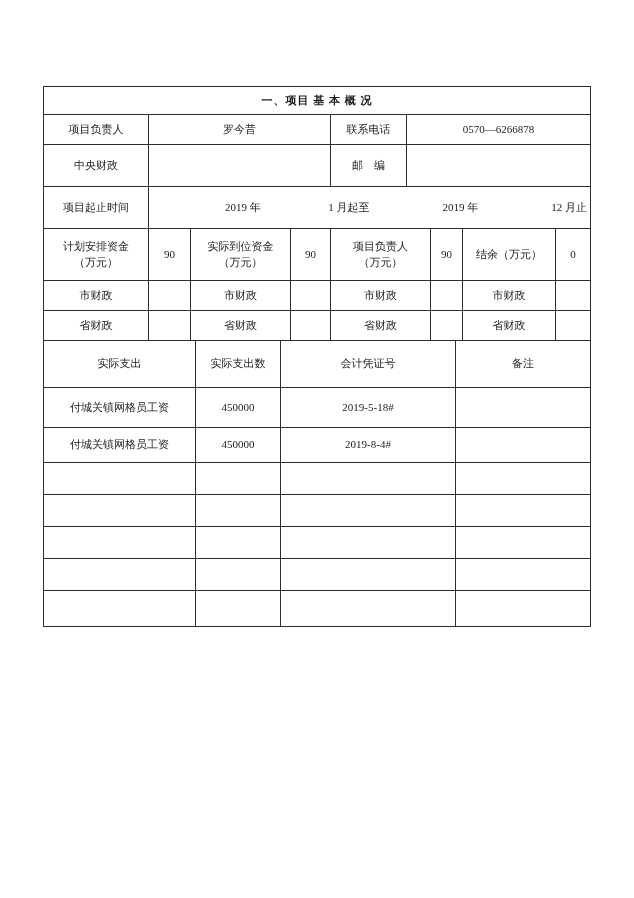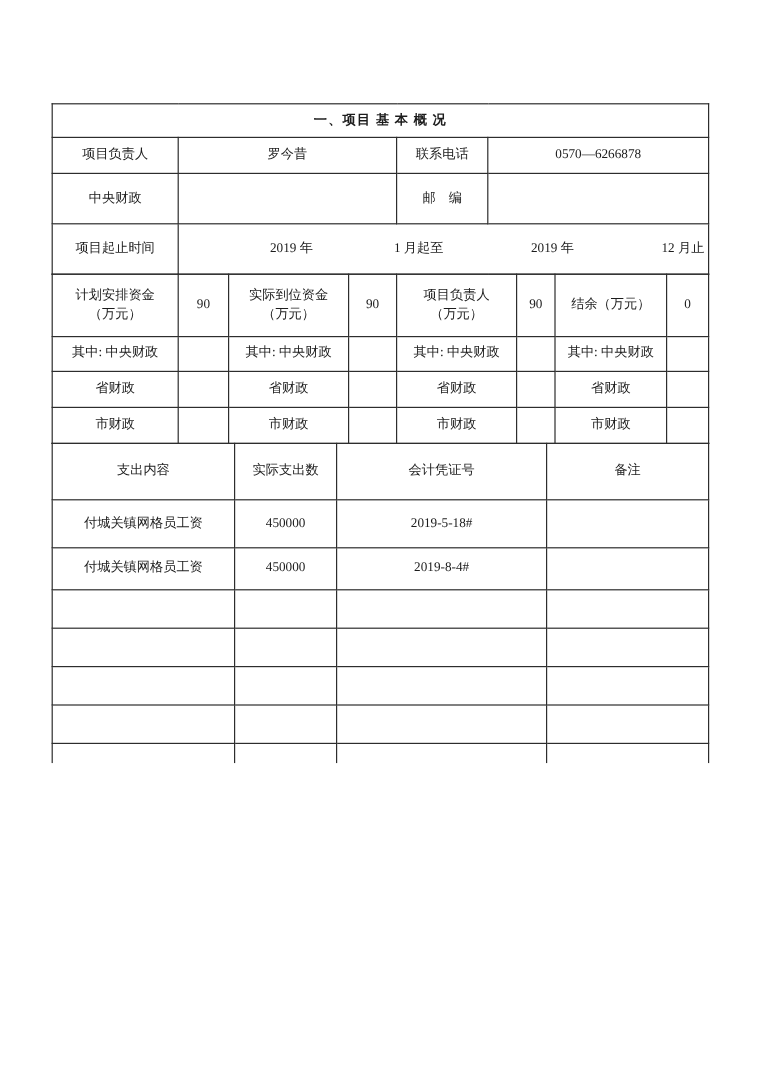--- a/index.html
+++ b/index.html
@@ -87,64 +87,54 @@
         <td>90</td>
         <td class="fl">实际到位资金
 （万元）</td>
         <td>90</td>
         <td class="fl">项目负责人
 （万元）</td>
         <td>90</td>
         <td class="fl">结余（万元）</td>
         <td>0</td>
       </tr>
-      <tr class="h29">
-        <td class="fl">其中: 中央财政</td>
+      <tr class="h30">
+        <td>市财政</td>
         <td></td>
-        <td class="fl">其中: 中央财政</td>
+        <td>市财政</td>
         <td></td>
-        <td class="fl">其中: 中央财政</td>
+        <td>市财政</td>
         <td></td>
-        <td class="fl">其中: 中央财政</td>
+        <td>市财政</td>
         <td></td>
       </tr>
       <tr class="h30">
         <td>省财政</td>
         <td></td>
         <td>省财政</td>
         <td></td>
         <td>省财政</td>
         <td></td>
         <td>省财政</td>
-        <td></td>
-      </tr>
-      <tr class="h30">
-        <td>市财政</td>
-        <td></td>
-        <td>市财政</td>
-        <td></td>
-        <td>市财政</td>
-        <td></td>
-        <td>市财政</td>
         <td></td>
       </tr>
     </tbody>
       </table>
 
 
     <table class="t">
       <colgroup>
         <col style="width:152px">
           <col style="width:85px">
           <col style="width:175px">
           <col style="width:135px">
       </colgroup>
       <tbody>
           <tr class="h47">
-        <td>支出内容</td>
+        <td>实际支出</td>
         <td>实际支出数</td>
         <td>会计凭证号</td>
         <td>备注</td>
       </tr>
       <tr class="h40">
         <td>付城关镇网格员工资</td>
         <td class="bold">450000</td>
         <td class="bold">2019-5-18#</td>
         <td></td>
       </tr>

